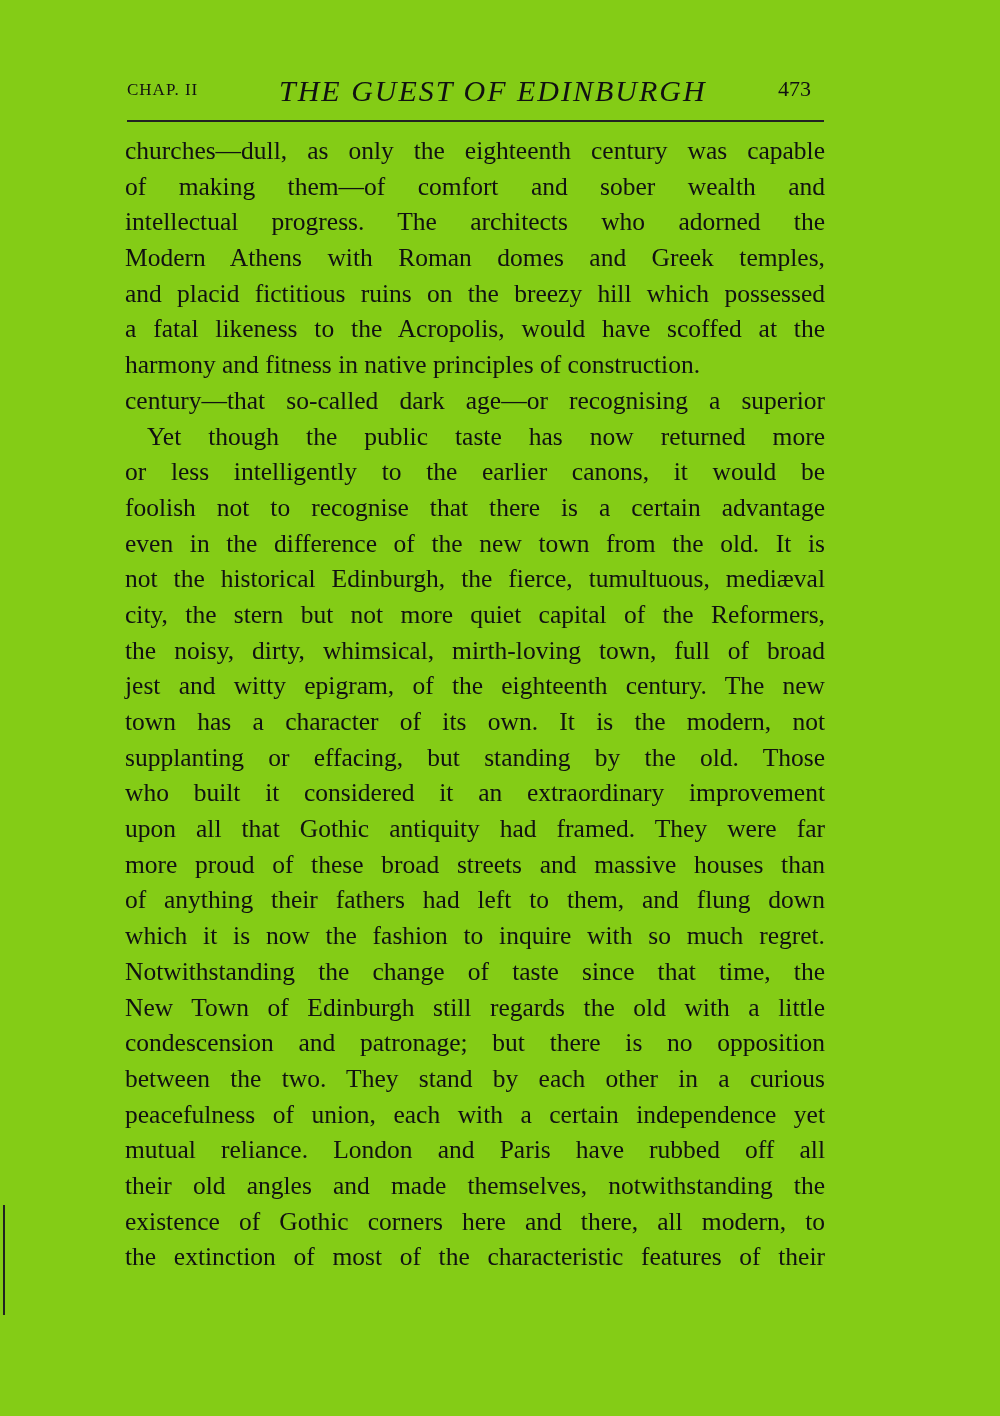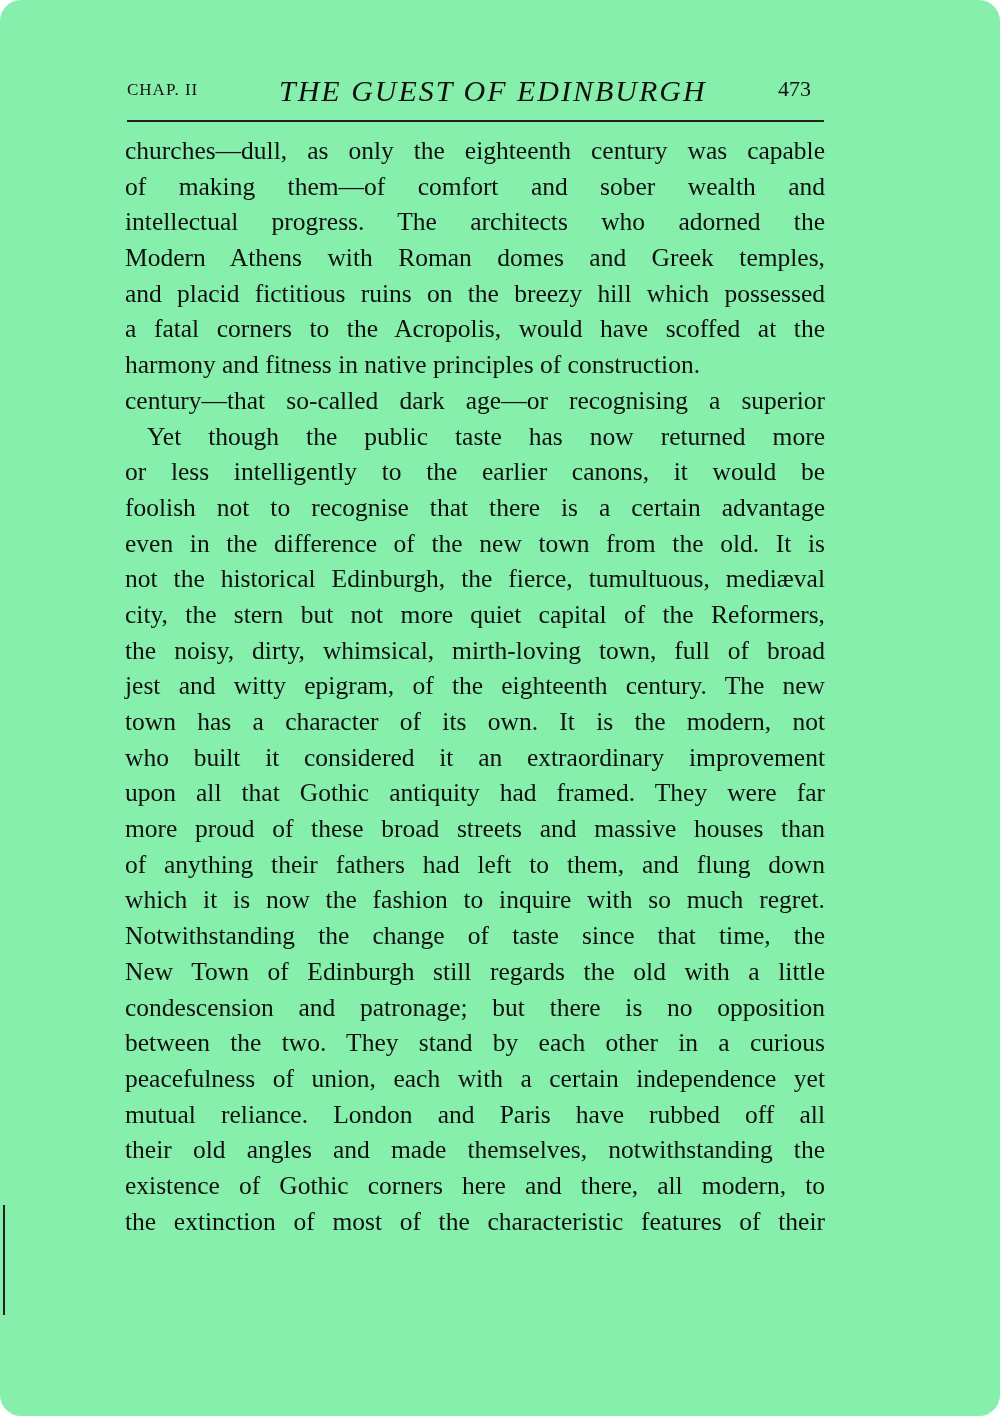--- a/index.html
+++ b/index.html
@@ -1,17 +1,17 @@
 <!DOCTYPE html>
 <html><head>
   <meta charset="utf-8">
   <style>
     html, body { margin: 0; padding: 0; background: #ffffff; }
     body { width: 1000px; height: 1416px; position: relative; overflow: hidden; }
-    .page { position: absolute; left: 0; top: 0; width: 1000px; height: 1416px; background: #86efac; border-radius: 21px; }
+    .page { position: absolute; left: 0; top: 0; width: 1000px; height: 1416px; background: #84cc16; }
     .header { position: absolute; left: 127px; top: 72px; width: 697px; height: 34px; font-family: "Liberation Serif", "DejaVu Serif", serif; color: #111; }
     .chap { position: absolute; left: 0; top: 8px; font-size: 17px; letter-spacing: 1px; }
     .runtitle { position: absolute; left: 152px; top: 2px; font-size: 30px; font-style: italic; letter-spacing: 2px; }
     .pagenum { position: absolute; right: 13px; top: 4px; font-size: 22px; }
     .rule { position: absolute; left: 127px; top: 120px; width: 697px; height: 0; border-top: 2px solid #222; }
     .body { position: absolute; left: 125px; top: 133px; width: 700px; font-family: "Liberation Serif", "DejaVu Serif", serif; font-size: 25.5px; line-height: 35.7px; color: #111; }
     .line { display: block; text-align: justify; text-align-last: justify; white-space: nowrap; height: 35.7px; overflow: visible; }
     .line.last { text-align-last: left; }
     .line.indent { padding-left: 22px; }
     .margin-mark { position: absolute; left: 3px; top: 1205px; width: 3px; height: 110px; border-left: 2px solid #222; }
@@ -27,34 +27,35 @@
   </div>
   <div class="rule"></div>
 
   <div class="body">
     <div>
       <span class="line">churches—dull, as only the eighteenth century was capable</span>
       <span class="line">of making them—of comfort and sober wealth and</span>
       <span class="line">intellectual progress. The architects who adorned the</span>
       <span class="line">Modern Athens with Roman domes and Greek temples,</span>
       <span class="line">and placid fictitious ruins on the breezy hill which possessed</span>
-      <span class="line">a fatal corners to the Acropolis, would have scoffed at the</span>
+      <span class="line">a fatal likeness to the Acropolis, would have scoffed at the</span>
       <span class="line last">harmony and fitness in native principles of construction.</span>
       <span class="line">century—that so-called dark age—or recognising a superior</span>
     </div>
     <div>
       <span class="line indent">Yet though the public taste has now returned more</span>
       <span class="line">or less intelligently to the earlier canons, it would be</span>
       <span class="line">foolish not to recognise that there is a certain advantage</span>
       <span class="line">even in the difference of the new town from the old. It is</span>
       <span class="line">not the historical Edinburgh, the fierce, tumultuous, mediæval</span>
       <span class="line">city, the stern but not more quiet capital of the Reformers,</span>
       <span class="line">the noisy, dirty, whimsical, mirth-loving town, full of broad</span>
       <span class="line">jest and witty epigram, of the eighteenth century. The new</span>
       <span class="line">town has a character of its own. It is the modern, not</span>
+      <span class="line">supplanting or effacing, but standing by the old. Those</span>
       <span class="line">who built it considered it an extraordinary improvement</span>
       <span class="line">upon all that Gothic antiquity had framed. They were far</span>
       <span class="line">more proud of these broad streets and massive houses than</span>
       <span class="line">of anything their fathers had left to them, and flung down</span>
       <span class="line">which it is now the fashion to inquire with so much regret.</span>
       <span class="line">Notwithstanding the change of taste since that time, the</span>
       <span class="line">New Town of Edinburgh still regards the old with a little</span>
       <span class="line">condescension and patronage; but there is no opposition</span>
       <span class="line">between the two. They stand by each other in a curious</span>
       <span class="line">peacefulness of union, each with a certain independence yet</span>

